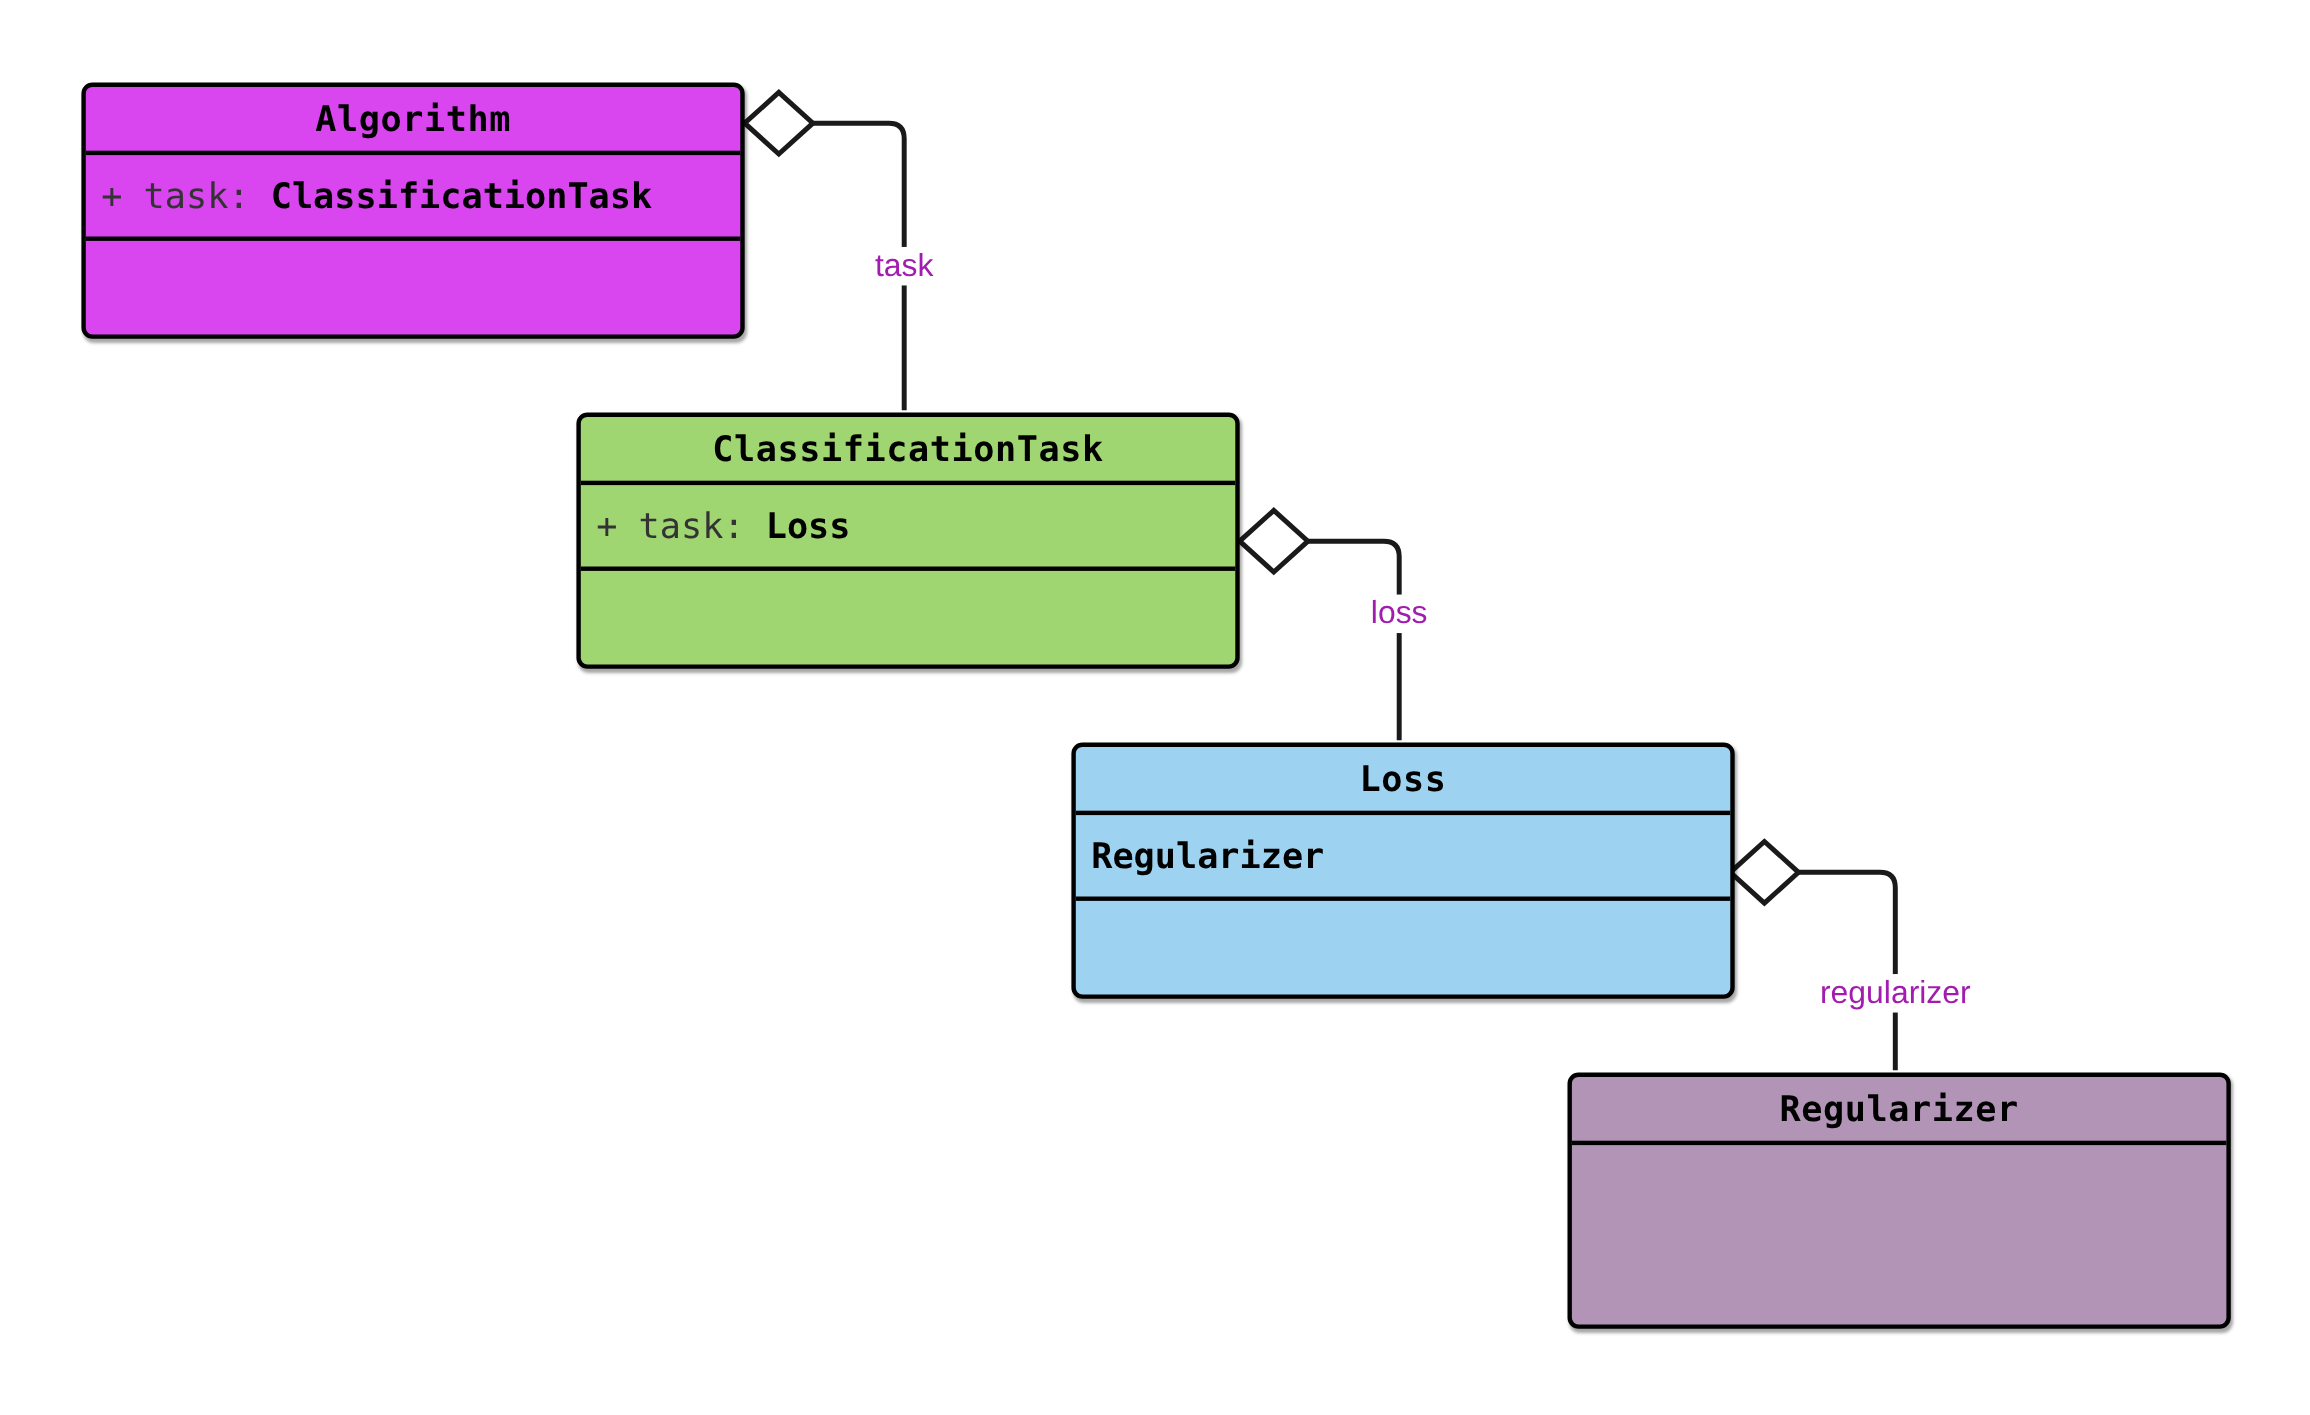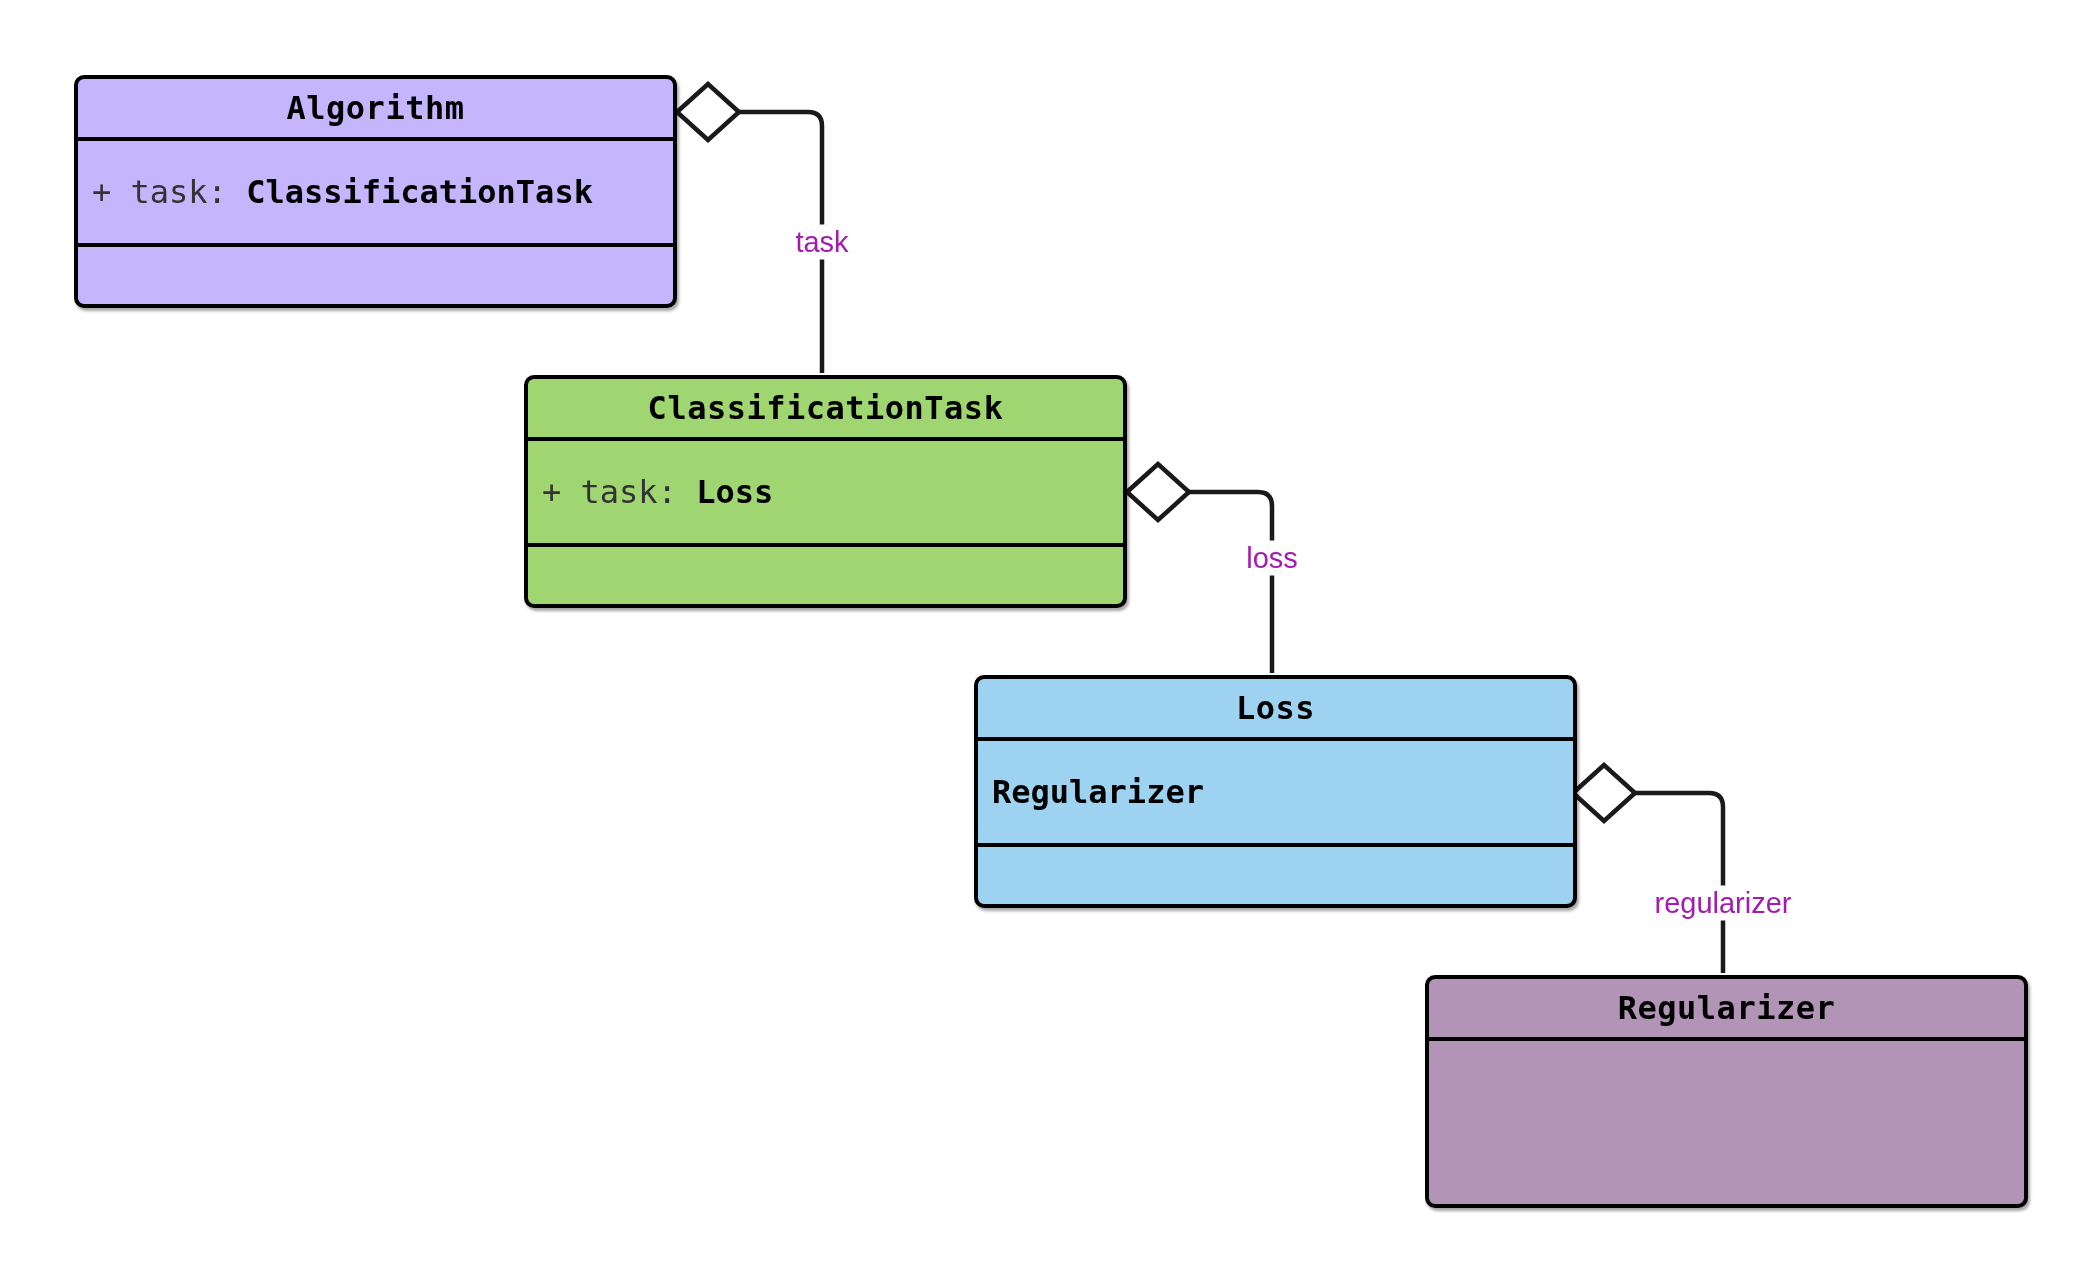--- a/index.html
+++ b/index.html
@@ -24,21 +24,21 @@
     display:flex;flex-direction:column;
   }
   .uml-title{
     height:58px;line-height:58px;
     border-bottom:4px solid #000000;
     text-align:center;
     font-weight:bold;font-size:32px;color:#000000;
     letter-spacing:0.5px;
   }
   .uml-attrs{
-    height:106px;
+    height:78px;
     border-bottom:4px solid #000000;
     display:flex;align-items:center;
     padding-left:14px;box-sizing:border-box;
     font-size:32px;white-space:pre;
   }
   .attr-decl{color:#333333;}
   .attr-type{color:#000000;font-weight:bold;}
   .uml-empty{flex:1;}
 
   .edge-label{
@@ -64,21 +64,21 @@
     <g>
       <path class="edge-line" d="M 1189 492 L 1258 492 Q 1272 492 1272 506 L 1272 673"></path>
       <polygon class="diamond" points="1127,492 1158,464 1189,492 1158,520"></polygon>
     </g>
     <g>
       <path class="edge-line" d="M 1635 793 L 1709 793 Q 1723 793 1723 807 L 1723 973"></path>
       <polygon class="diamond" points="1573,793 1604,765 1635,793 1604,821"></polygon>
     </g>
   </svg>
 
-  <div class="uml-class" style="left: 74px; top: 75px; background-color: #c4b5fd;">
+  <div class="uml-class" style="left: 74px; top: 75px; background-color: #d946ef;">
     <div class="uml-title">Algorithm</div>
     <div class="uml-attrs">
       <span class="attr-decl">+ task: </span><span class="attr-type">ClassificationTask</span>
     </div>
     <div class="uml-empty"></div>
   </div>
 
   <div class="uml-class" style="left: 524px; top: 375px; background-color: rgb(160, 214, 114);">
     <div class="uml-title">ClassificationTask</div>
     <div class="uml-attrs">

